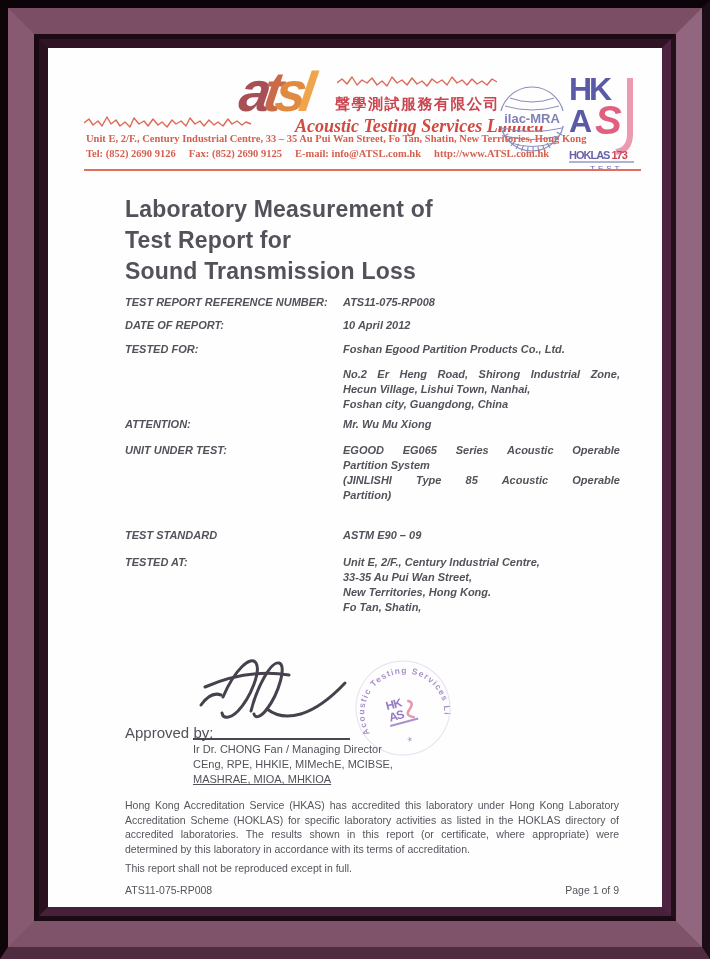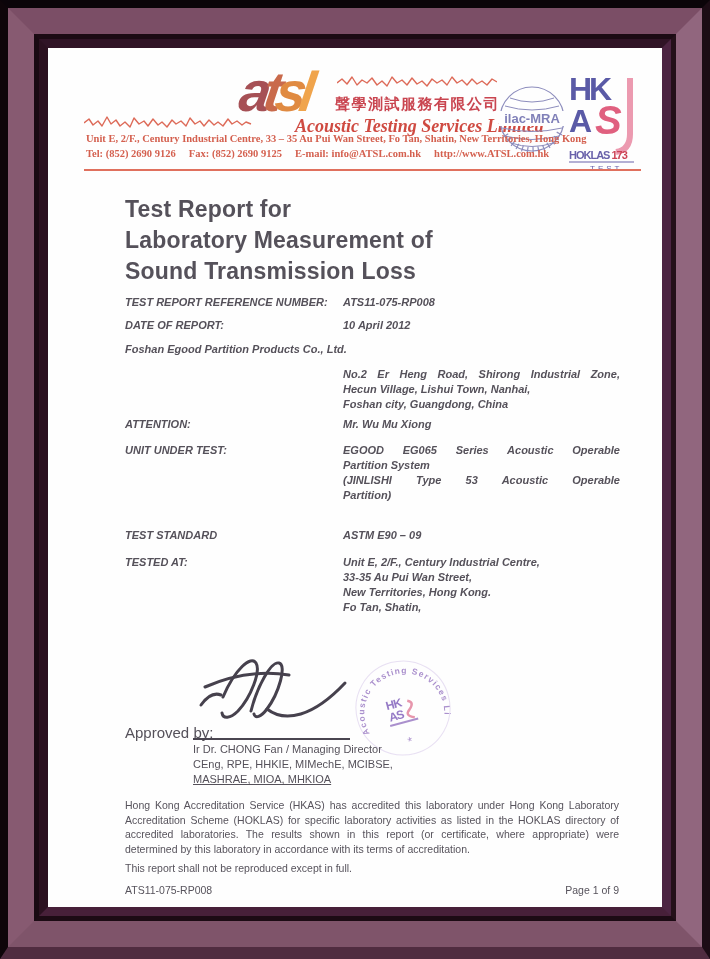--- a/index.html
+++ b/index.html
@@ -95,54 +95,55 @@
               <text x="1" y="89" font-size="11" font-weight="bold" fill="#6a62aa" letter-spacing="-1"><tspan>HOKLAS</tspan><tspan dx="2" fill="#cc4455">173</tspan></text>
               <line x1="1" y1="92" x2="66" y2="92" stroke="#6a62aa" stroke-width="1"></line>
               <text x="22" y="101" font-size="8" fill="#6a62aa" letter-spacing="3">TEST</text>
             </svg>
 
             <div class="hdr-addr" style="left:38px;top:85px;">Unit E, 2/F., Century Industrial Centre, 33 – 35 Au Pui Wan Street, Fo Tan, Shatin, New Territories, Hong Kong</div>
             <div class="hdr-addr" style="left:38px;top:100px;">Tel: (852) 2690 9126     Fax: (852) 2690 9125     E-mail: info@ATSL.com.hk     http://www.ATSL.com.hk</div>
             <div class="rule"></div>
 
             <div class="title">
+              <div>Laboratory Measurement of</div>
               <div>Test Report for</div>
-              <div>Laboratory Measurement of</div>
               <div>Sound Transmission Loss</div>
             </div>
 
             <div class="frow" style="top:247px;">
               <div class="flabel">TEST REPORT REFERENCE NUMBER:</div>
               <div class="fvalue">ATS11-075-RP008</div>
             </div>
             <div class="frow" style="top:270px;">
               <div class="flabel">DATE OF REPORT:</div>
               <div class="fvalue">10 April 2012</div>
             </div>
             <div class="frow" style="top:294px;">
+              <div class="flabel">TESTED FOR:</div>
               <div class="fvalue">Foshan Egood Partition Products Co., Ltd.</div>
             </div>
             <div class="frow" style="top:319px;">
               <div class="flabel"></div>
               <div class="fvalue">
                 <div class="jl">No.2 Er Heng Road, Shirong Industrial Zone,</div>
                 <div>Hecun Village, Lishui Town, Nanhai,</div>
                 <div>Foshan city, Guangdong, China</div>
               </div>
             </div>
             <div class="frow" style="top:369px;">
               <div class="flabel">ATTENTION:</div>
               <div class="fvalue">Mr. Wu Mu Xiong</div>
             </div>
             <div class="frow" style="top:395px;">
               <div class="flabel">UNIT UNDER TEST:</div>
               <div class="fvalue">
                 <div class="jl">EGOOD EG065 Series Acoustic Operable</div>
                 <div>Partition System</div>
-                <div class="jl">(JINLISHI Type 53 Acoustic Operable</div>
+                <div class="jl">(JINLISHI Type 85 Acoustic Operable</div>
                 <div>Partition)</div>
               </div>
             </div>
             <div class="frow" style="top:480px;">
               <div class="flabel">TEST STANDARD</div>
               <div class="fvalue">ASTM E90 – 09</div>
             </div>
             <div class="frow" style="top:507px;">
               <div class="flabel">TESTED AT:</div>
               <div class="fvalue">

